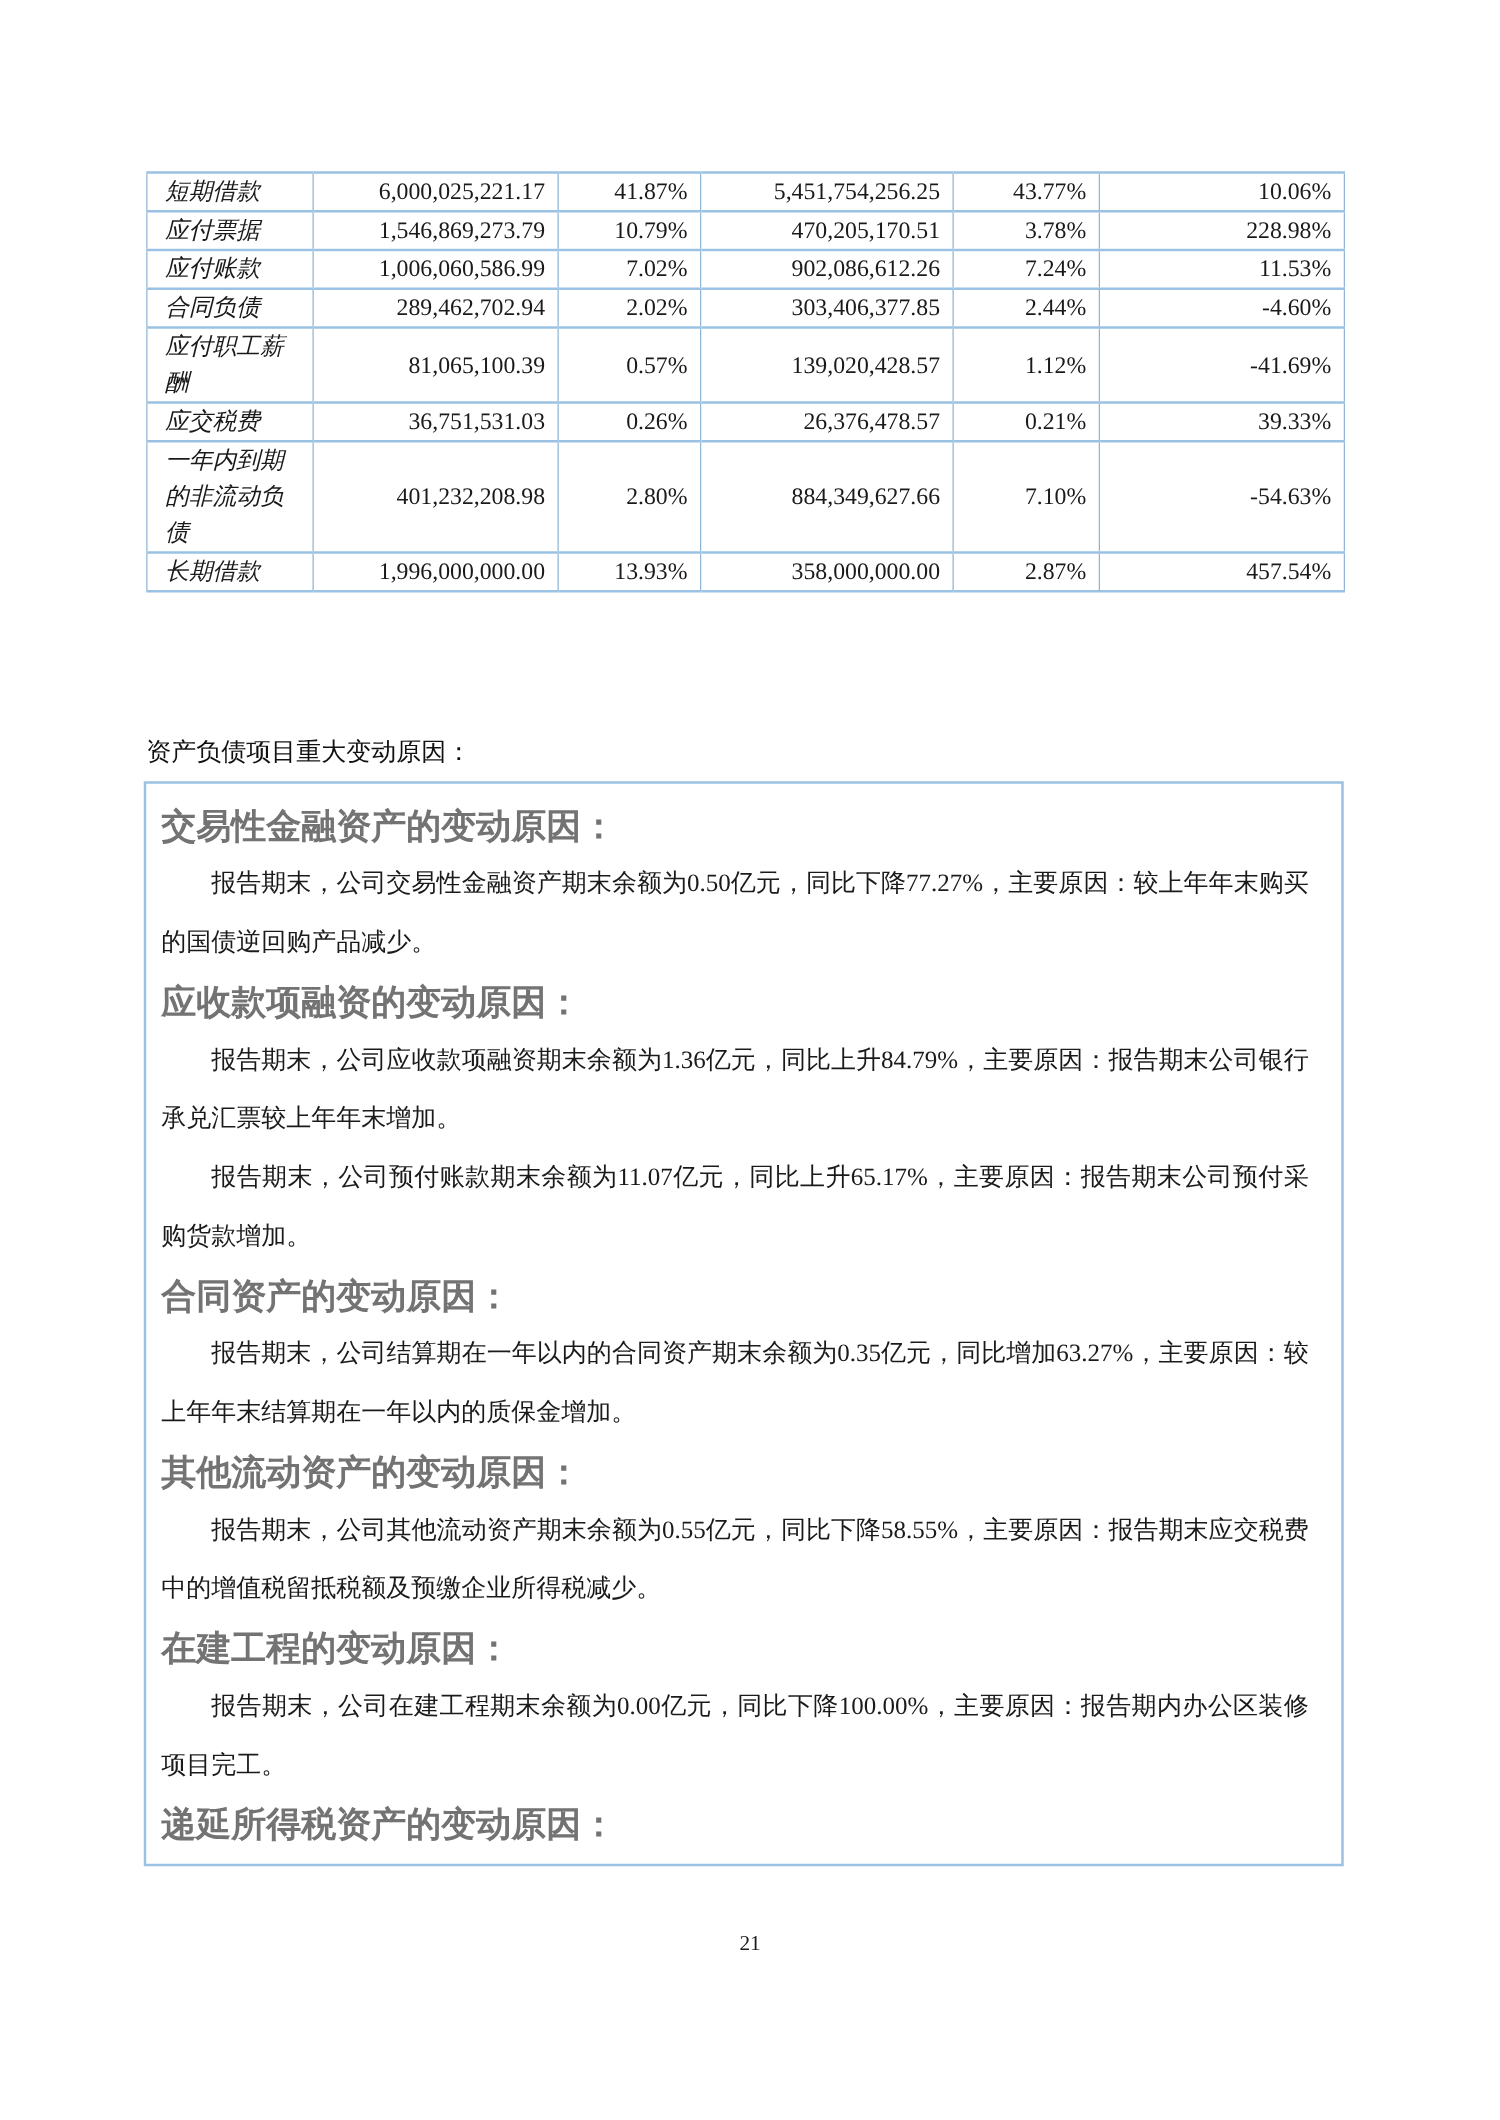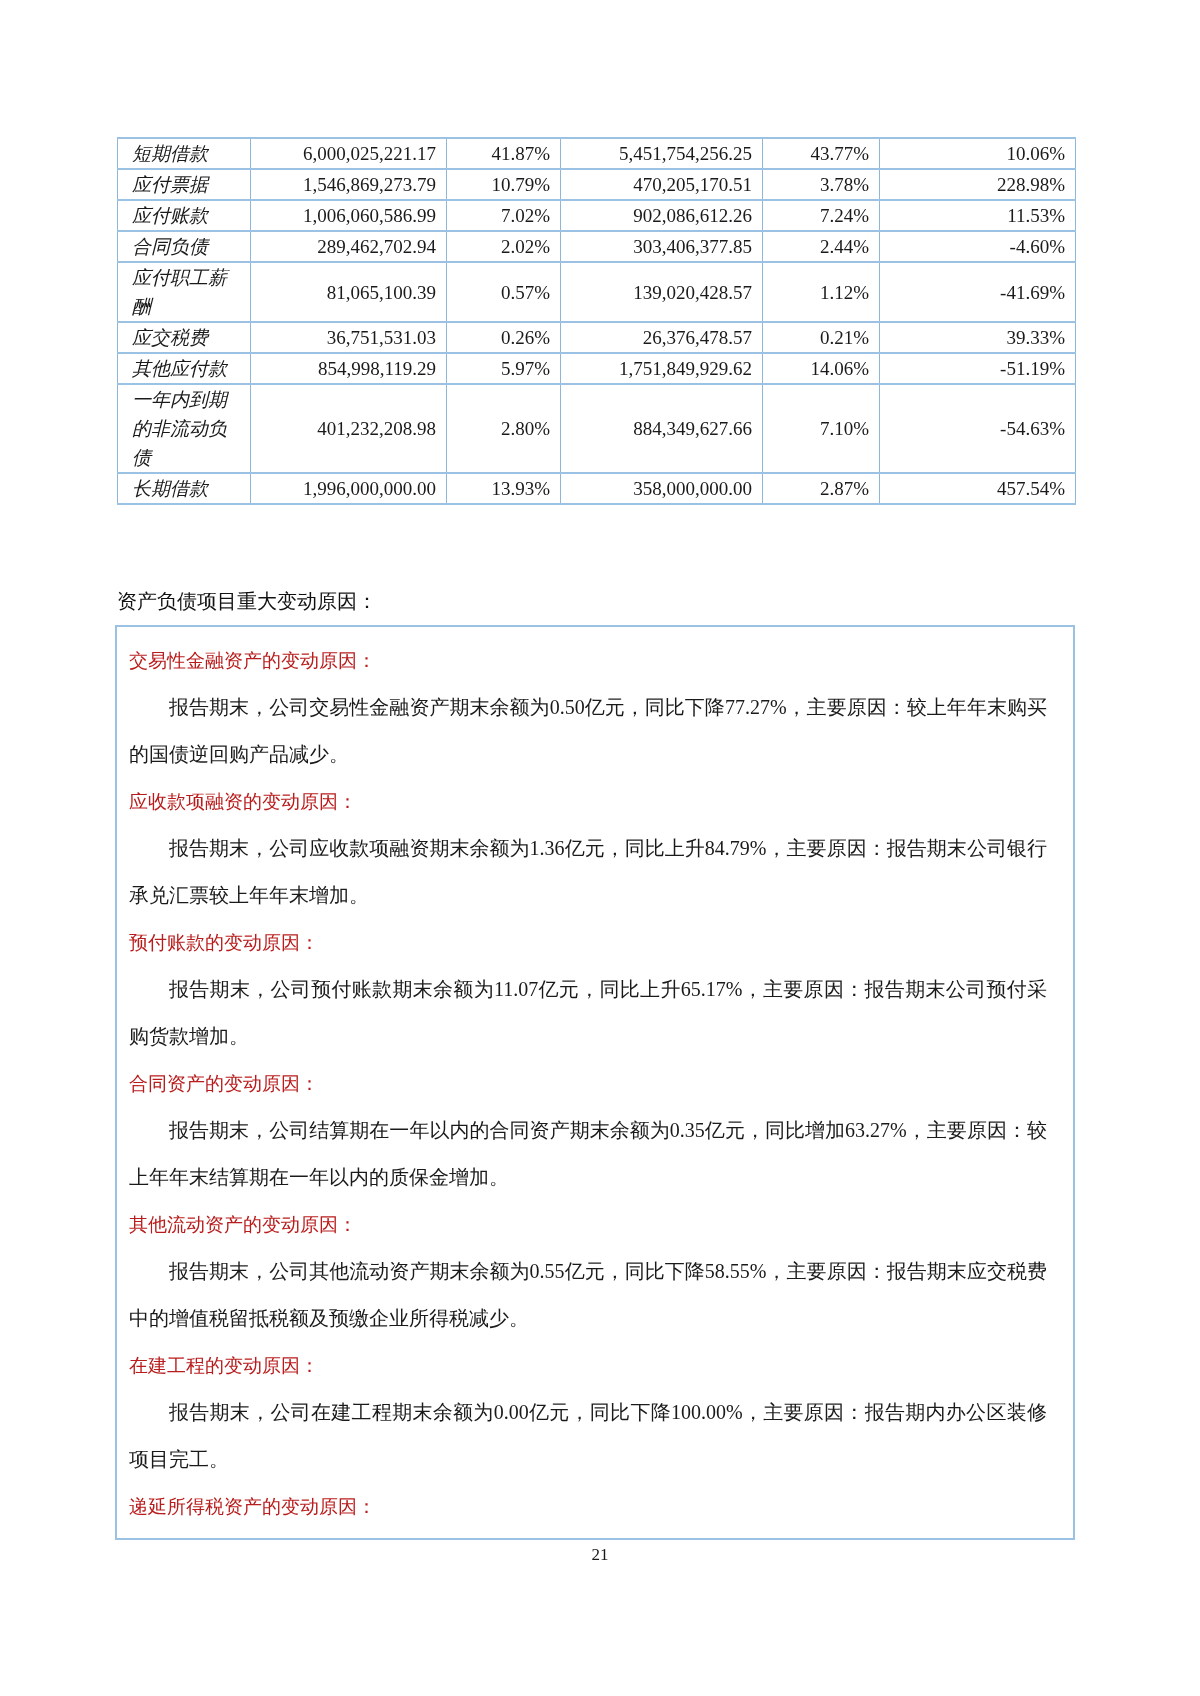--- a/index.html
+++ b/index.html
@@ -65,25 +65,25 @@
     position: absolute;
     left: 115px;
     top: 625px;
     width: 960px;
     box-sizing: border-box;
     border: 2px solid #9cc2e3;
     padding: 10px 26px 8px 12px;
     background: #ffffff;
   }
   .r-title {
-    font-size: 19px;
-    font-weight: normal;
+    font-size: 28px;
+    font-weight: bold;
     font-family: "Liberation Sans", "DejaVu Sans", sans-serif;
     line-height: 47px;
-    color: #b91c1c;
+    color: #737373;
   }
   .r-body {
     font-size: 20px;
     line-height: 47px;
     text-align: justify;
     text-indent: 2em;
     word-break: break-all;
     color: #1a1a1a;
   }
 
@@ -155,28 +155,20 @@
       </tr>
       <tr>
         <td class="c-item">应交税费</td>
         <td class="c-num">36,751,531.03</td>
         <td class="c-num">0.26%</td>
         <td class="c-num">26,376,478.57</td>
         <td class="c-num">0.21%</td>
         <td class="c-num">39.33%</td>
       </tr>
       <tr>
-        <td class="c-item">其他应付款</td>
-        <td class="c-num">854,998,119.29</td>
-        <td class="c-num">5.97%</td>
-        <td class="c-num">1,751,849,929.62</td>
-        <td class="c-num">14.06%</td>
-        <td class="c-num">-51.19%</td>
-      </tr>
-      <tr>
         <td class="c-item">一年内到期的非流动负债</td>
         <td class="c-num">401,232,208.98</td>
         <td class="c-num">2.80%</td>
         <td class="c-num">884,349,627.66</td>
         <td class="c-num">7.10%</td>
         <td class="c-num">-54.63%</td>
       </tr>
       <tr>
         <td class="c-item">长期借款</td>
         <td class="c-num">1,996,000,000.00</td>
@@ -188,21 +180,20 @@
     </tbody>
   </table>
 
   <div class="section-heading">资产负债项目重大变动原因：</div>
 
   <div class="reason-box">
     <div class="r-title">交易性金融资产的变动原因：</div>
     <div class="r-body">报告期末，公司交易性金融资产期末余额为0.50亿元，同比下降77.27%，主要原因：较上年年末购买的国债逆回购产品减少。</div>
     <div class="r-title">应收款项融资的变动原因：</div>
     <div class="r-body">报告期末，公司应收款项融资期末余额为1.36亿元，同比上升84.79%，主要原因：报告期末公司银行承兑汇票较上年年末增加。</div>
-    <div class="r-title">预付账款的变动原因：</div>
     <div class="r-body">报告期末，公司预付账款期末余额为11.07亿元，同比上升65.17%，主要原因：报告期末公司预付采购货款增加。</div>
     <div class="r-title">合同资产的变动原因：</div>
     <div class="r-body">报告期末，公司结算期在一年以内的合同资产期末余额为0.35亿元，同比增加63.27%，主要原因：较上年年末结算期在一年以内的质保金增加。</div>
     <div class="r-title">其他流动资产的变动原因：</div>
     <div class="r-body">报告期末，公司其他流动资产期末余额为0.55亿元，同比下降58.55%，主要原因：报告期末应交税费中的增值税留抵税额及预缴企业所得税减少。</div>
     <div class="r-title">在建工程的变动原因：</div>
     <div class="r-body">报告期末，公司在建工程期末余额为0.00亿元，同比下降100.00%，主要原因：报告期内办公区装修项目完工。</div>
     <div class="r-title">递延所得税资产的变动原因：</div>
   </div>
 

